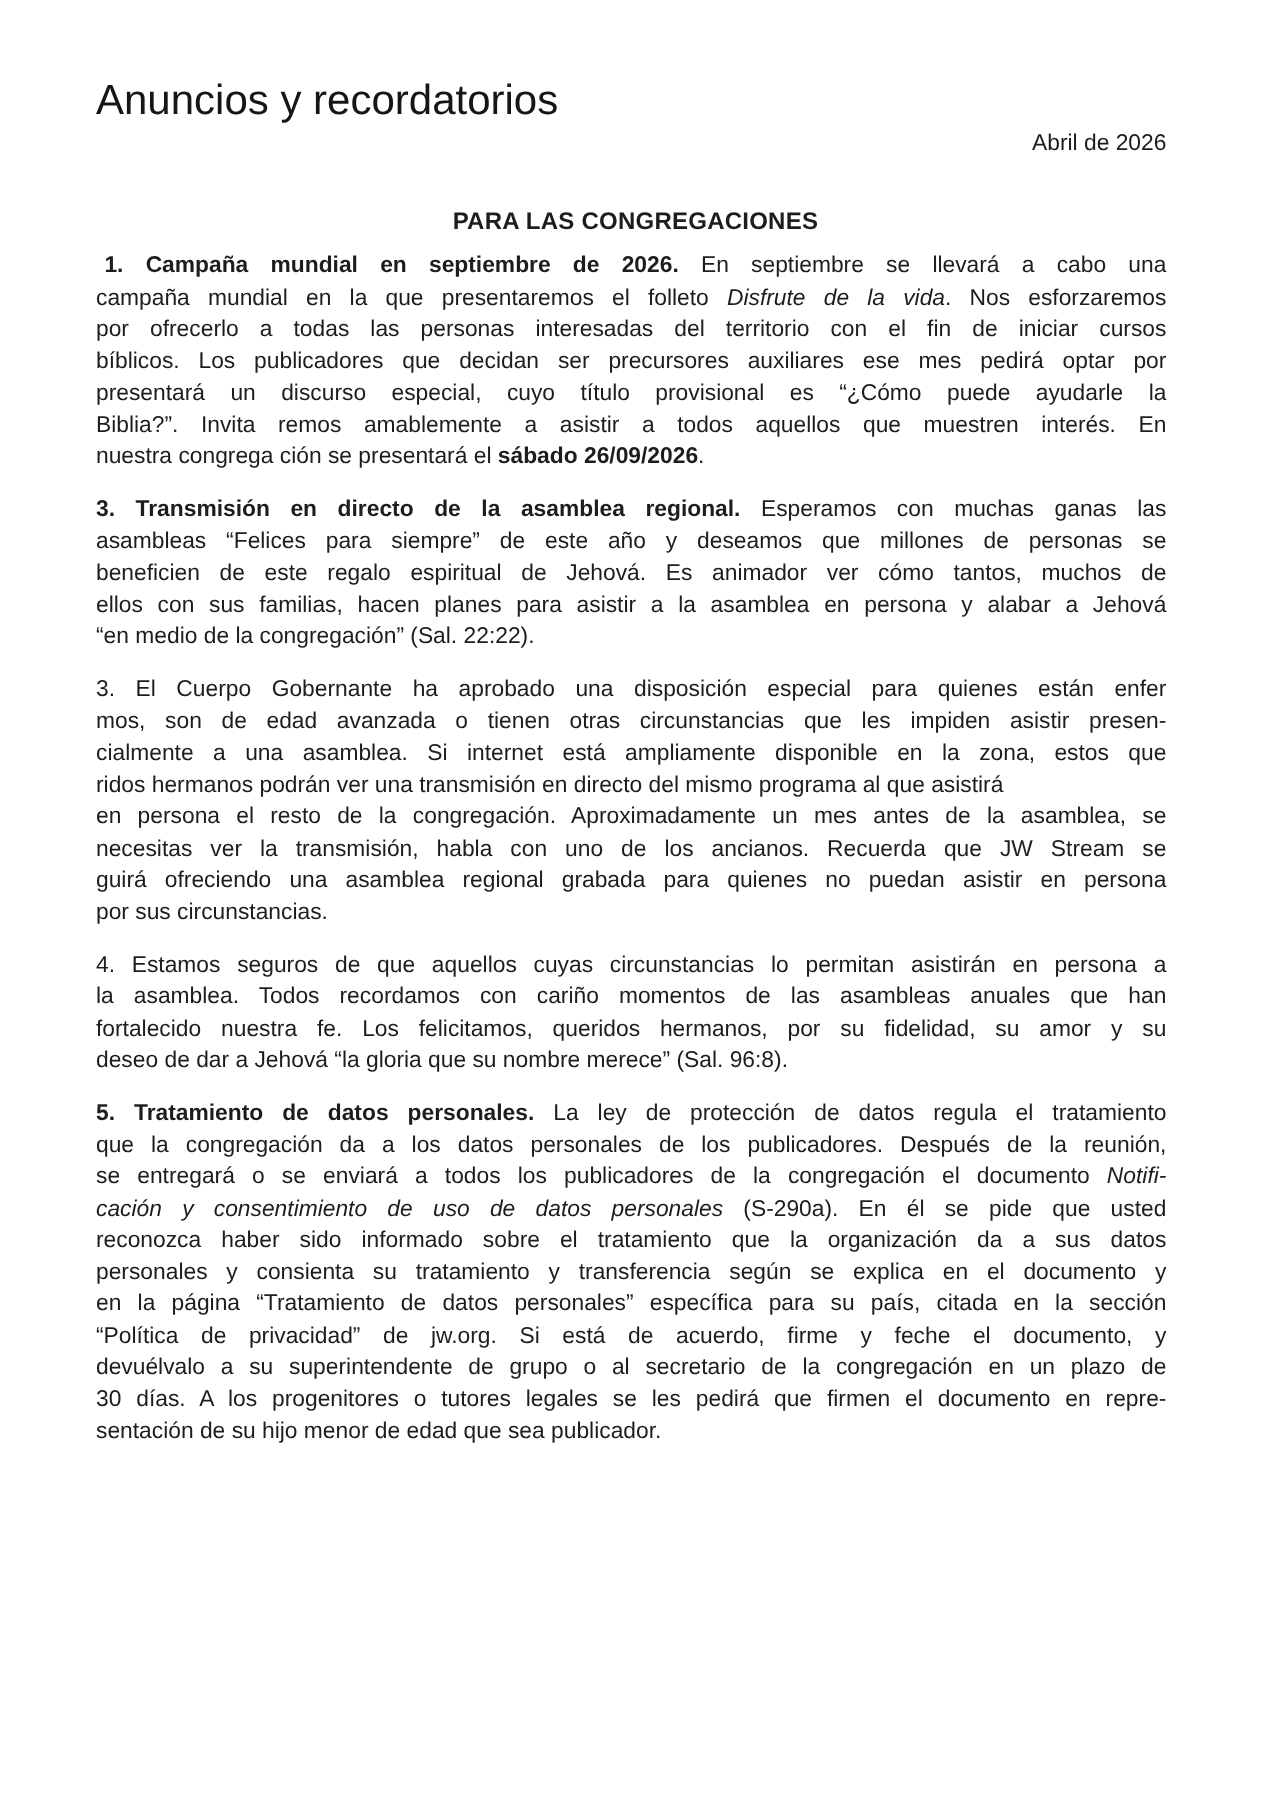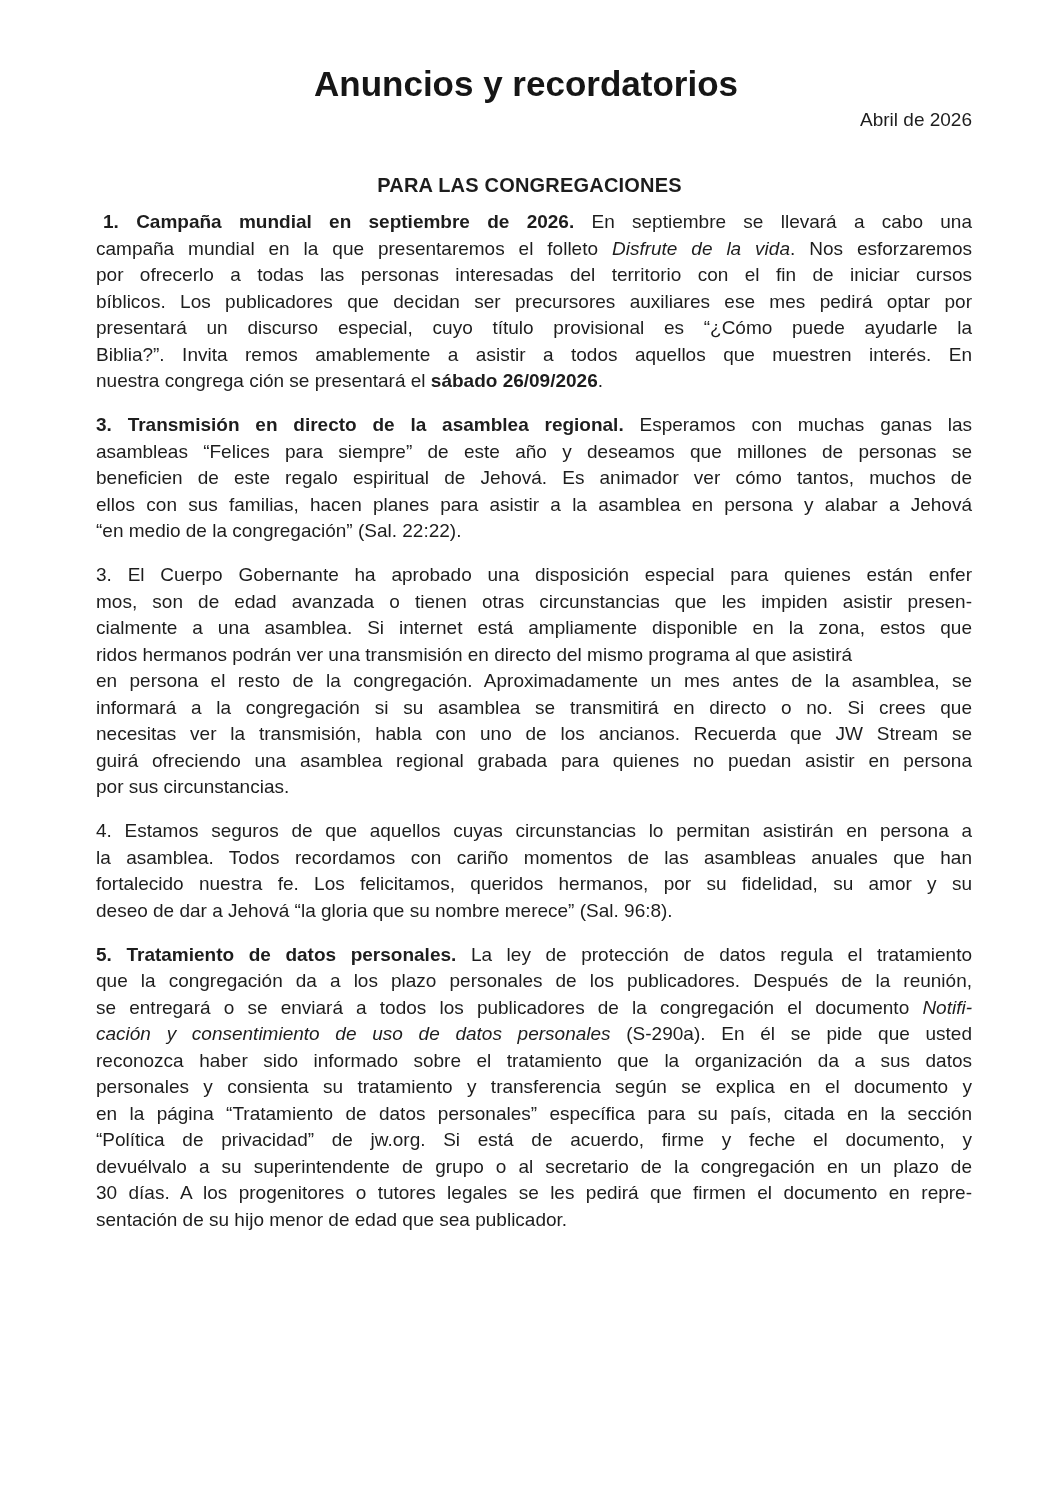--- a/index.html
+++ b/index.html
@@ -10,24 +10,24 @@
     font-family: "Liberation Sans", sans-serif;
     color: #1d1d1d;
     overflow: hidden;
   }
   .page {
     width: 100%;
     height: 100%;
     padding: 64px 86px 0 80px;
   }
   .doc-title {
-    text-align: center;
+    text-align: left;
     font-size: 35px;
     line-height: 40px;
-    font-weight: bold;
+    font-weight: normal;
     color: #161616;
   }
   .doc-subtitle {
     text-align: right;
     font-size: 19px;
     line-height: 24px;
     margin-top: 4px;
   }
   .section-heading {
     font-size: 20px;
@@ -42,21 +42,20 @@
     margin-top: 11px;
     font-size: 19px;
     line-height: 26.5px;
   }
   .para { margin-bottom: 17.5px; }
   .para:last-child { margin-bottom: 0; }
   .para:first-child .line:first-child { text-indent: 7px; }
   .line {
     text-align: justify;
     text-align-last: left;
-    margin-left: 16px;
   }
   .line.j { text-align-last: justify; }
   .b { font-weight: bold; }
   .i { font-style: italic; }
 </style>
 </head>
 <body>
 
 <div class="page">
   <h1 class="doc-title">Anuncios y recordatorios</h1>
@@ -78,34 +77,33 @@
         <div class="line j"><span class="">beneficien de este regalo espiritual de Jehová. Es animador ver cómo tantos, muchos de</span></div>
         <div class="line j"><span class="">ellos con sus familias, hacen planes para asistir a la asamblea en persona y alabar a Jehová</span></div>
         <div class="line"><span class="">“en medio de la congregación” (Sal. 22:22).</span></div>
       </div>
       <div class="para">
         <div class="line j"><span class="">3. El Cuerpo Gobernante ha aprobado una disposición especial para quienes están enfer</span></div>
         <div class="line j"><span class="">mos, son de edad avanzada o tienen otras circunstancias que les impiden asistir presen-</span></div>
         <div class="line j"><span class="">cialmente a una asamblea. Si internet está ampliamente disponible en la zona, estos que</span></div>
         <div class="line"><span class="">ridos hermanos podrán ver una transmisión en directo del mismo programa al que asistirá</span></div>
         <div class="line j"><span class="">en persona el resto de la congregación. Aproximadamente un mes antes de la asamblea, se</span></div>
-        <div class="line j"><span class="">informará a la congregación si su asamblea se transmitirá en directo o no. Si crees que</span></div>
         <div class="line j"><span class="">necesitas ver la transmisión, habla con uno de los ancianos. Recuerda que JW Stream se</span></div>
         <div class="line j"><span class="">guirá ofreciendo una asamblea regional grabada para quienes no puedan asistir en persona</span></div>
         <div class="line"><span class="">por sus circunstancias.</span></div>
       </div>
       <div class="para">
         <div class="line j"><span class="">4. Estamos seguros de que aquellos cuyas circunstancias lo permitan asistirán en persona a</span></div>
         <div class="line j"><span class="">la asamblea. Todos recordamos con cariño momentos de las asambleas anuales que han</span></div>
         <div class="line j"><span class="">fortalecido nuestra fe. Los felicitamos, queridos hermanos, por su fidelidad, su amor y su</span></div>
         <div class="line"><span class="">deseo de dar a Jehová “la gloria que su nombre merece” (Sal. 96:8).</span></div>
       </div>
       <div class="para">
         <div class="line j"><span class="b ">5. Tratamiento de datos personales.</span><span class=""> La ley de protección de datos regula el tratamiento</span></div>
-        <div class="line j"><span class="">que la congregación da a los plazo personales de los publicadores. Después de la reunión,</span></div>
+        <div class="line j"><span class="">que la congregación da a los datos personales de los publicadores. Después de la reunión,</span></div>
         <div class="line j"><span class="">se entregará o se enviará a todos los publicadores de la congregación el documento </span><span class="i">Notifi-</span></div>
         <div class="line j"><span class="i">cación y consentimiento de uso de datos personales</span><span class=""> (S-290a). En él se pide que usted</span></div>
         <div class="line j"><span class="">reconozca haber sido informado sobre el tratamiento que la organización da a sus datos</span></div>
         <div class="line j"><span class="">personales y consienta su tratamiento y transferencia según se explica en el documento y</span></div>
         <div class="line j"><span class="">en la página “Tratamiento de datos personales” específica para su país, citada en la sección</span></div>
         <div class="line j"><span class="">“Política de privacidad” de jw.org. Si está de acuerdo, firme y feche el documento, y</span></div>
         <div class="line j"><span class="">devuélvalo a su superintendente de grupo o al secretario de la congregación en un plazo de</span></div>
         <div class="line j"><span class="">30 días. A los progenitores o tutores legales se les pedirá que firmen el documento en repre-</span></div>
         <div class="line"><span class="">sentación de su hijo menor de edad que sea publicador.</span></div>
       </div>

